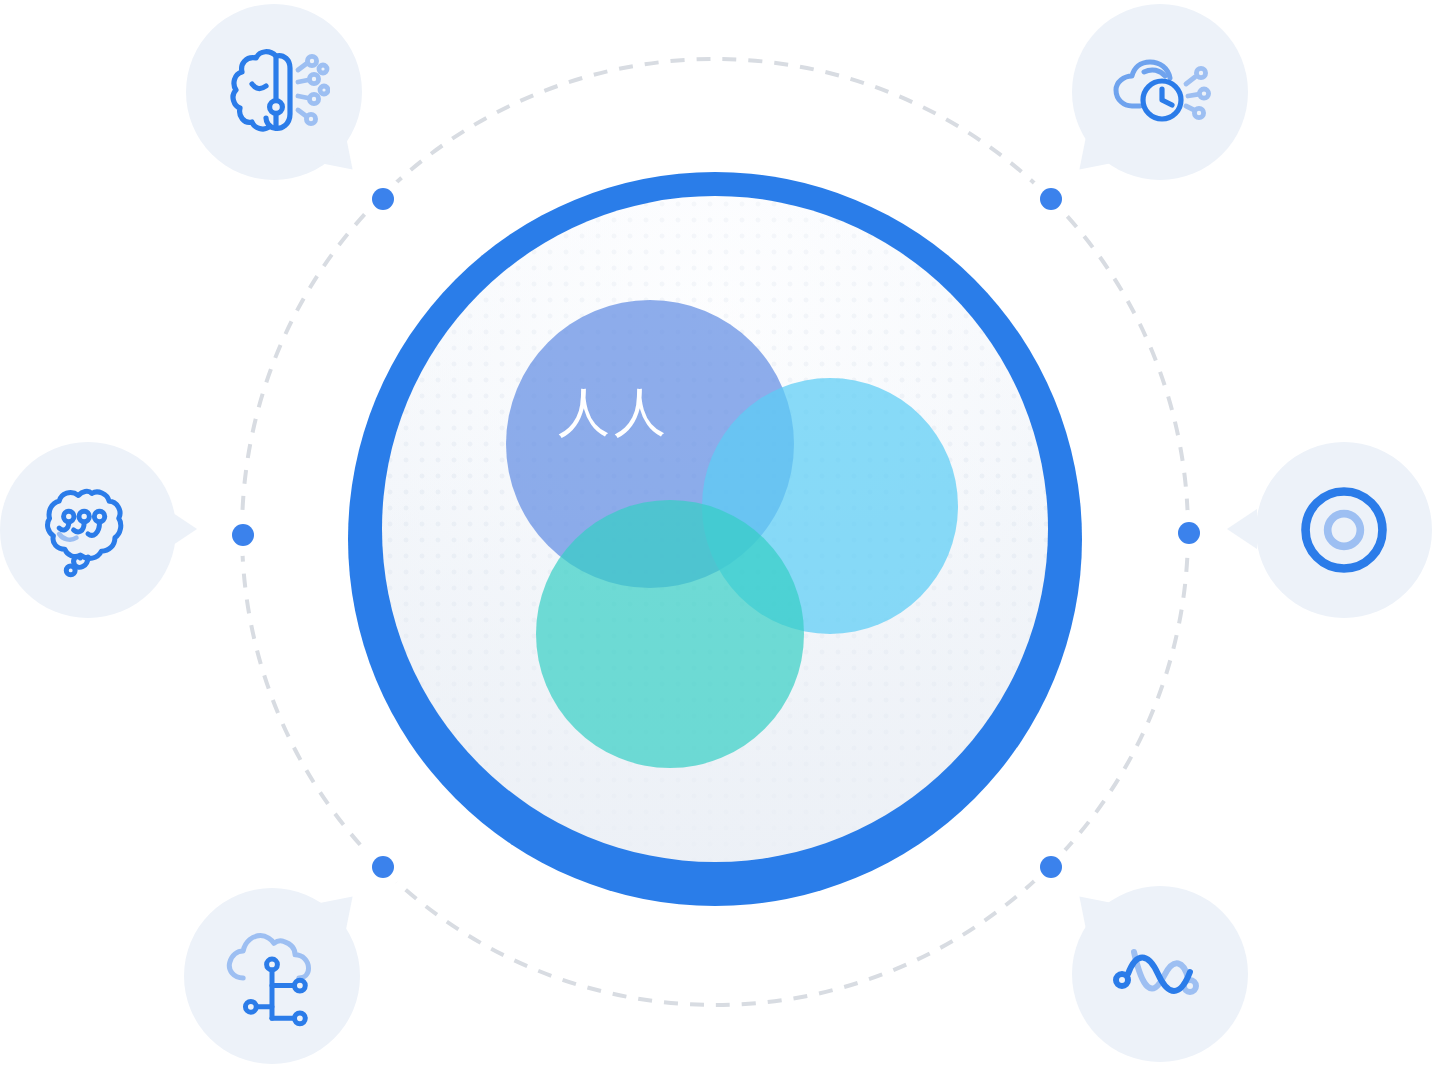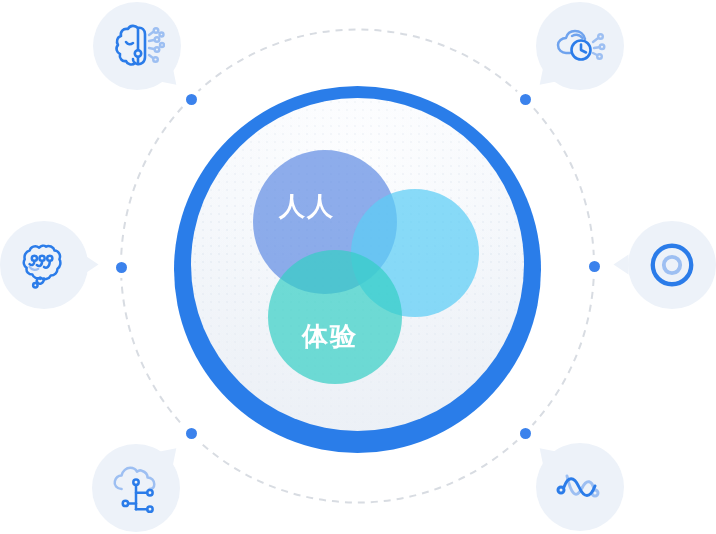--- a/index.html
+++ b/index.html
@@ -21,21 +21,21 @@
     background-image:
       linear-gradient(180deg, rgba(252,253,255,0.55) 0%, rgba(243,246,250,0.35) 45%, rgba(236,240,246,0.9) 100%),
       radial-gradient(rgba(176,192,214,0.22) 1px, rgba(0,0,0,0) 1.4px),
       radial-gradient(circle at 50% 18%, #ffffff 0%, #f4f7fb 55%, #eef2f7 100%);
     background-size:100% 100%, 8px 8px, 100% 100%;}
   .venn{position:absolute;border-radius:50%;}
   .venn-people{left:62px;top:52px;width:144px;height:144px;background:var(--venn-people);}
   .venn-ecosystem{left:160px;top:91px;width:128px;height:128px;background:var(--venn-ecosystem);}
   .venn-experience{left:77px;top:152px;width:134px;height:134px;background:var(--venn-experience);}
   .venn-label{position:absolute;width:80px;height:30px;line-height:30px;text-align:center;
-    color:var(--label-color,#fff);font-size:26px;font-weight:700;letter-spacing:2px;z-index:5;}
+    color:var(--label-color,#fff);font-size:26px;font-weight:400;letter-spacing:2px;z-index:5;}
   .lbl-people{left:76px;top:93px;}
   .lbl-ecosystem{left:202px;top:144px;}
   .lbl-experience{left:99px;top:223px;}
   
   .bubble{position:absolute;width:88px;height:88px;border-radius:50%;
     background:var(--bubble,#edf2f9);z-index:4;display:flex;align-items:center;justify-content:center;}
   .tail{position:absolute;width:0;height:0;z-index:4;
     border-left:10px solid transparent;border-right:10px solid transparent;
     border-top:15px solid var(--bubble,#edf2f9);}
   .b-tl{left:93px;top:2px;}   .t-tl{left:161px;top:72px;transform:rotate(-45deg);}
@@ -78,21 +78,20 @@
   <div class="orbit-node" style="left:514px;top:422px;">
       <b></b>
     </div>
 
   <div class="core-ring"></div>
   <div class="core-inner">
     <div class="venn venn-people"></div>
     <div class="venn venn-ecosystem"></div>
     <div class="venn venn-experience"></div>
     <div class="venn-label lbl-people">人人</div>
-    <div class="venn-label lbl-experience">体验</div>
   </div>
 
   <div class="tail t-tl"></div>
   <div class="tail t-tr"></div>
   <div class="tail t-l"></div>
   <div class="tail t-r"></div>
   <div class="tail t-bl"></div>
   <div class="tail t-br"></div>
 
   <div class="bubble b-tl">

